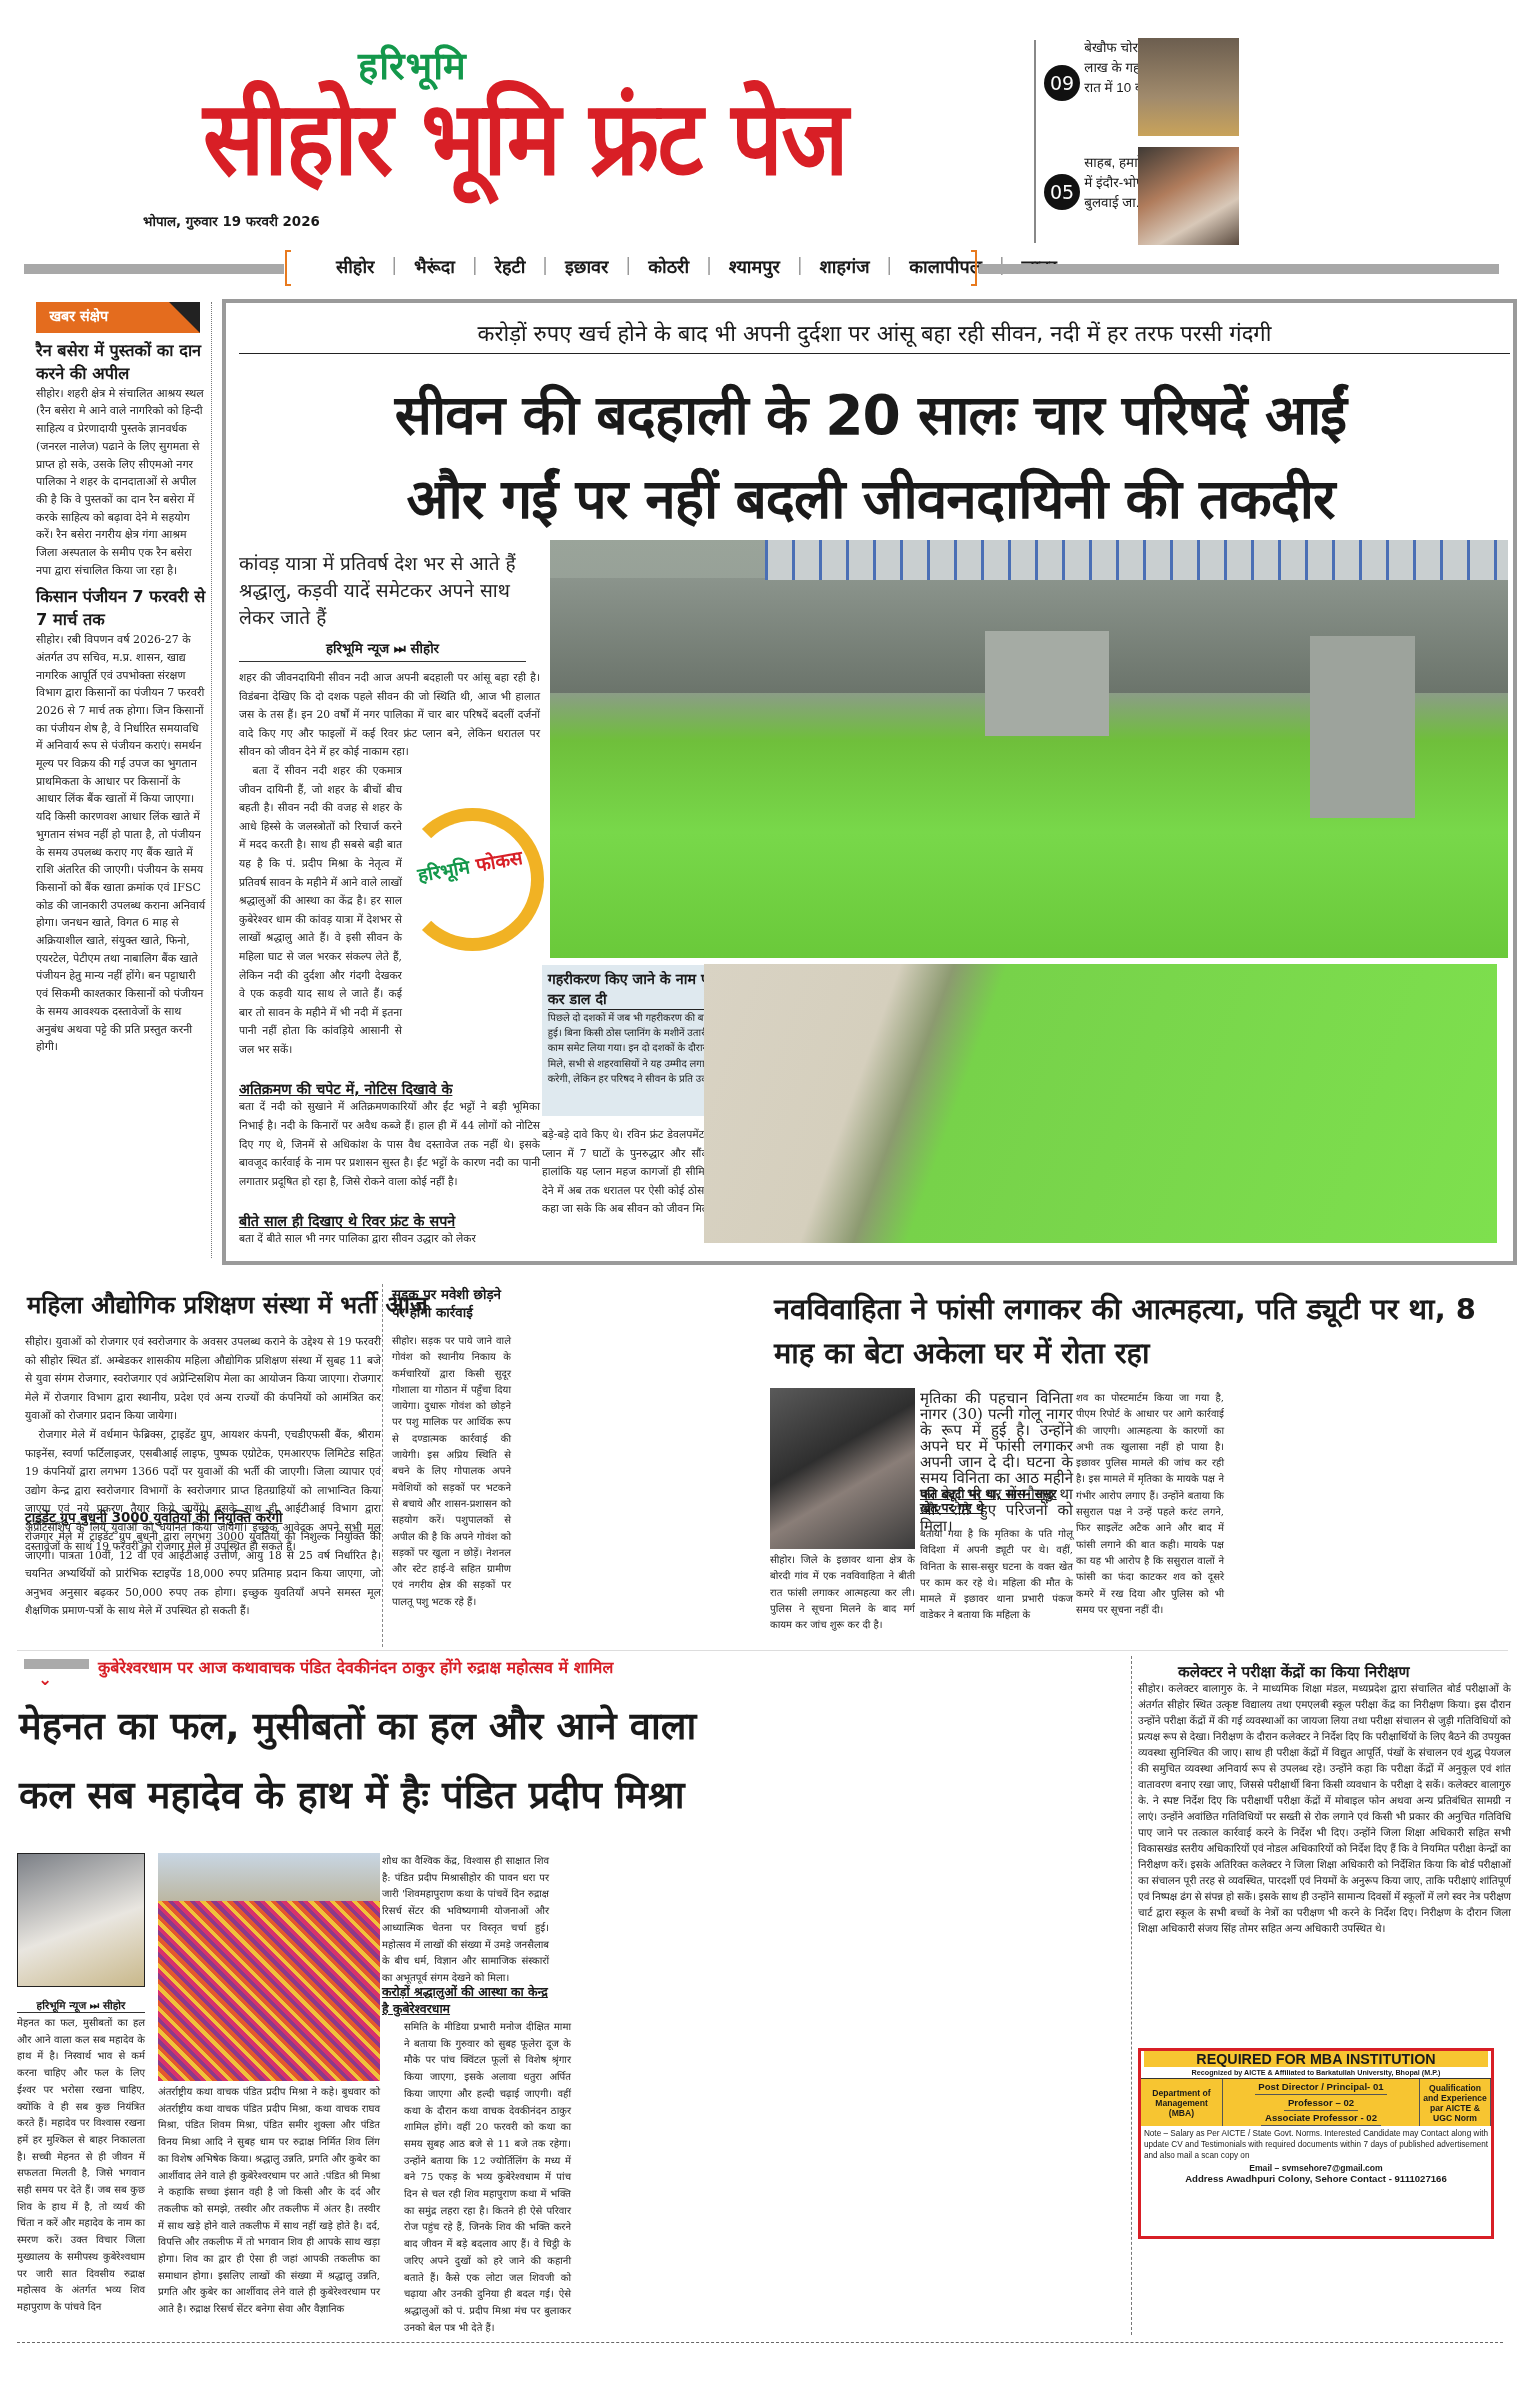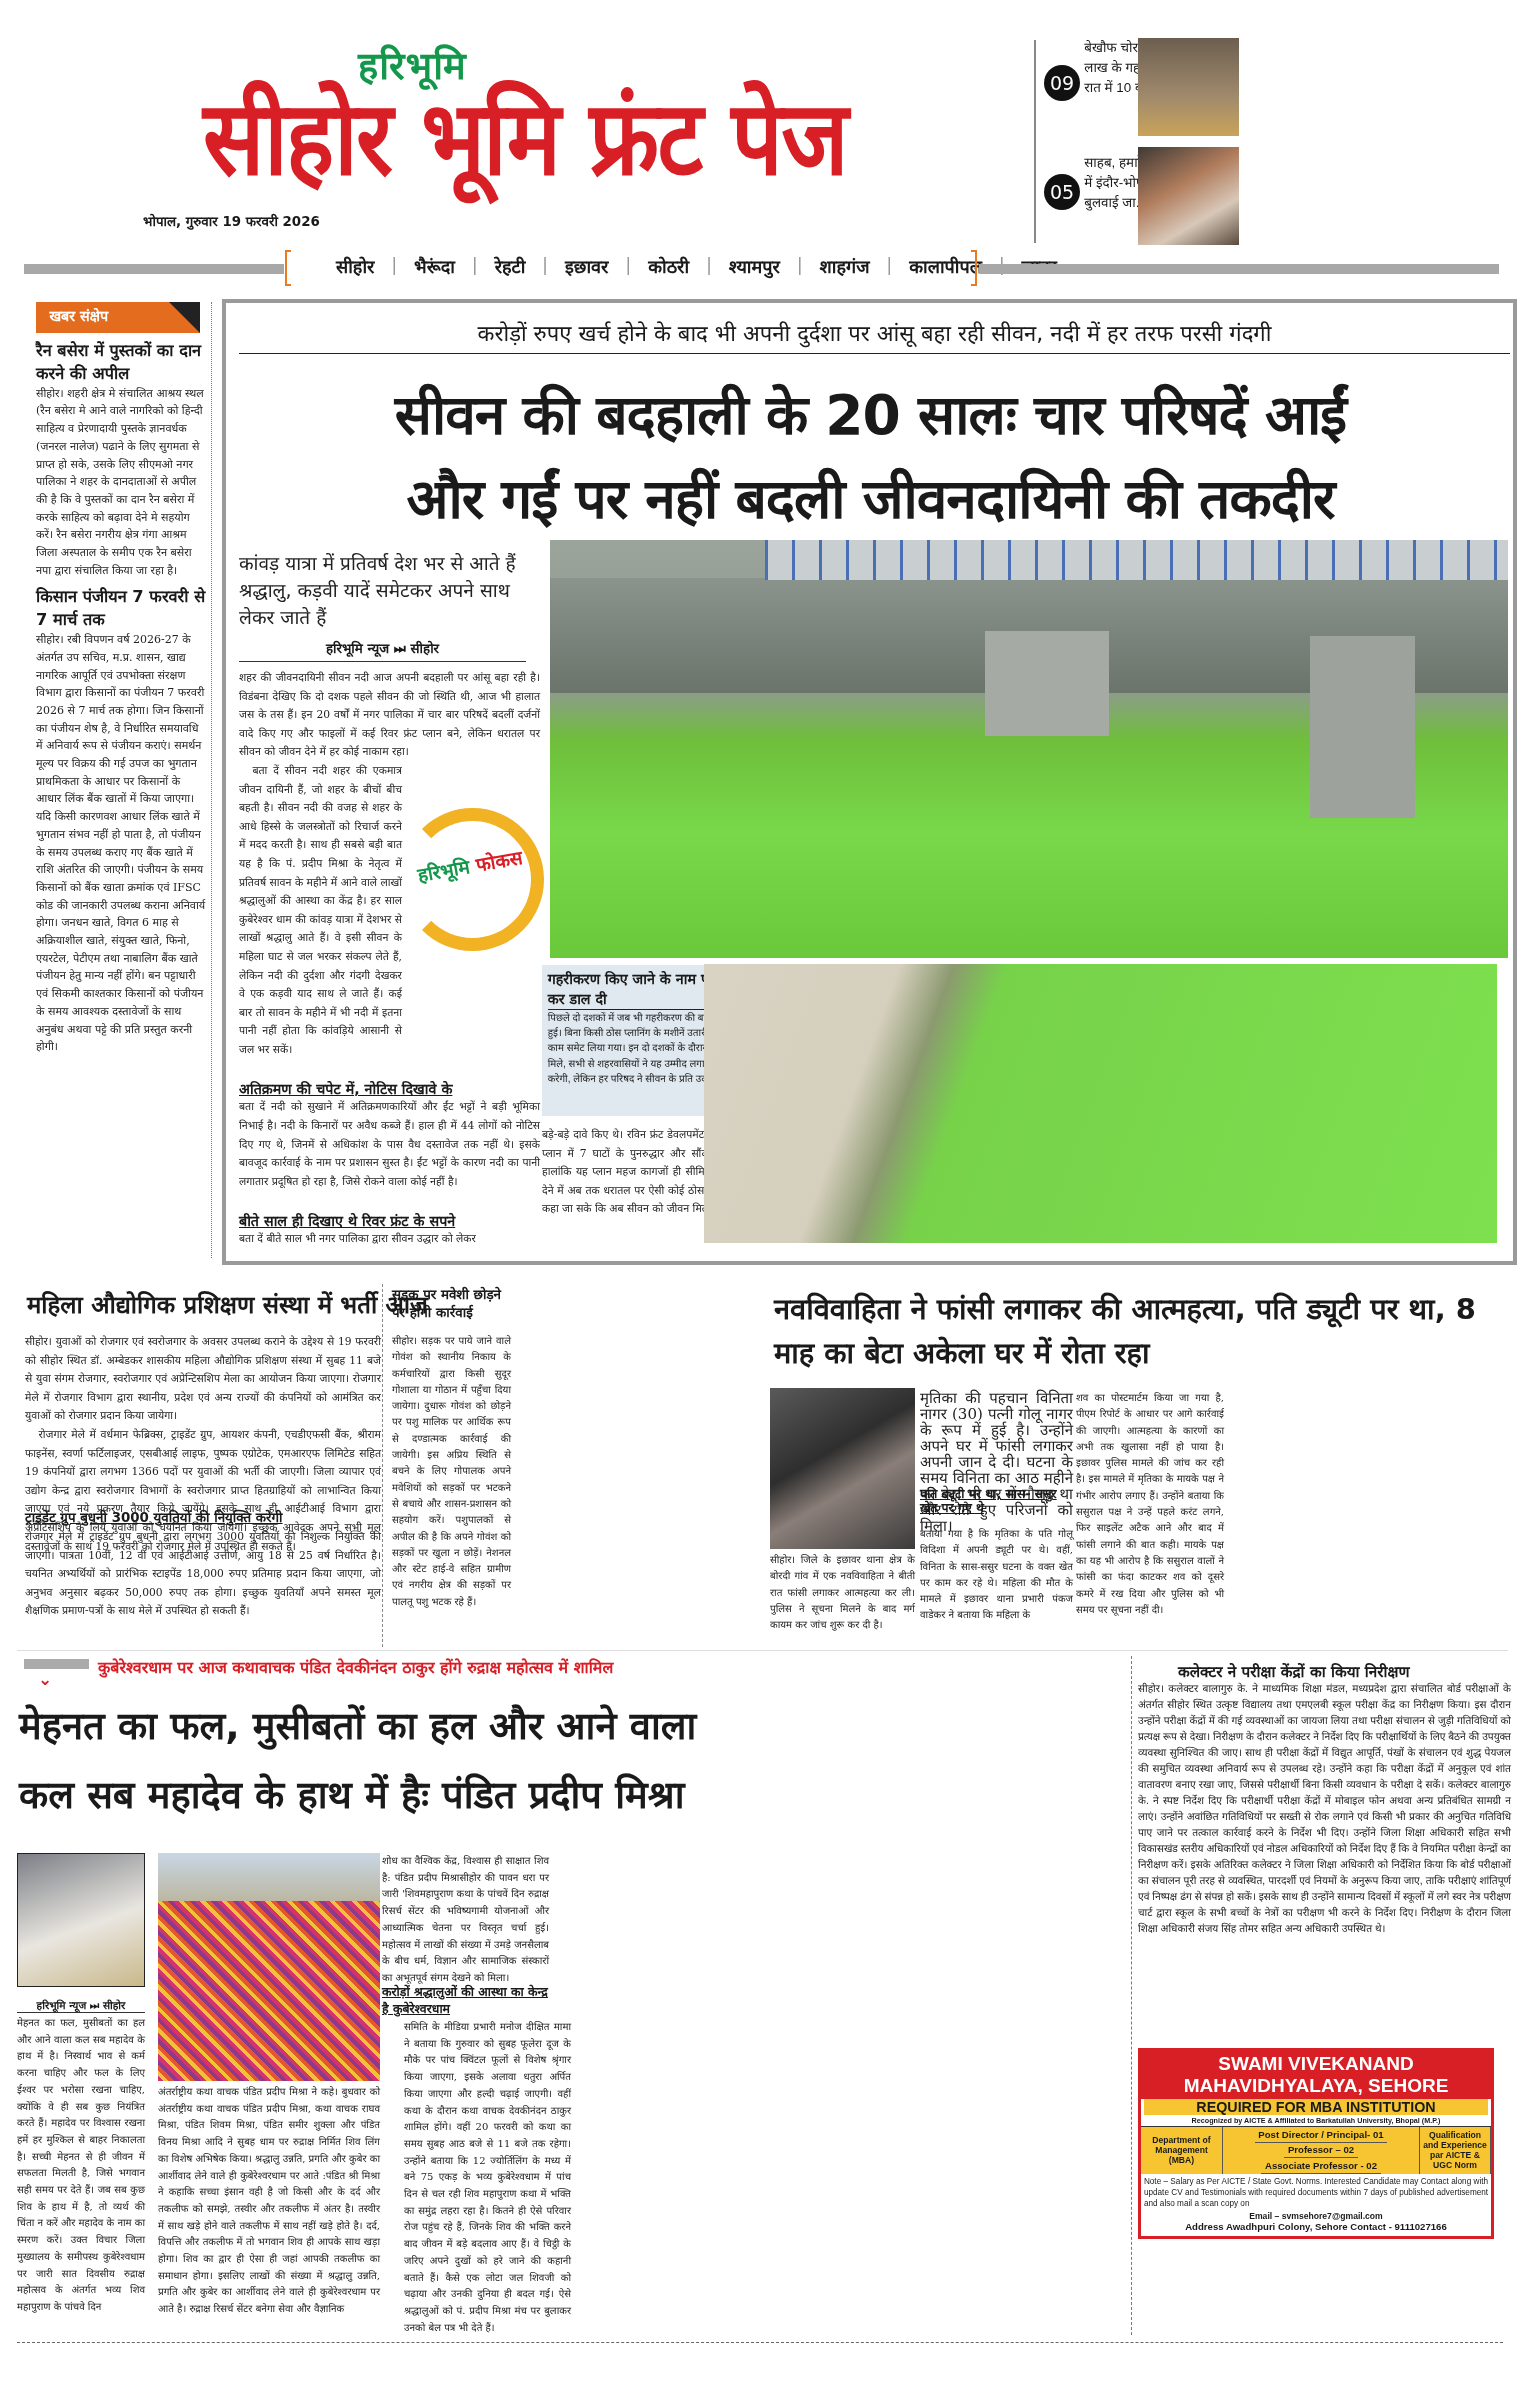--- a/index.html
+++ b/index.html
@@ -245,24 +245,20 @@
   </div>
 
 <div class="abs" id="vrule-b"></div>
 
 <div class="abs" id="collector">
   <h3>कलेक्टर ने परीक्षा केंद्रों का किया निरीक्षण</h3>
   <p>सीहोर। कलेक्टर बालागुरु के. ने माध्यमिक शिक्षा मंडल, मध्यप्रदेश द्वारा संचालित बोर्ड परीक्षाओं के अंतर्गत सीहोर स्थित उत्कृष्ट विद्यालय तथा एमएलबी स्कूल परीक्षा केंद्र का निरीक्षण किया। इस दौरान उन्होंने परीक्षा केंद्रों में की गई व्यवस्थाओं का जायजा लिया तथा परीक्षा संचालन से जुड़ी गतिविधियों को प्रत्यक्ष रूप से देखा। निरीक्षण के दौरान कलेक्टर ने निर्देश दिए कि परीक्षार्थियों के लिए बैठने की उपयुक्त व्यवस्था सुनिश्चित की जाए। साथ ही परीक्षा केंद्रों में विद्युत आपूर्ति, पंखों के संचालन एवं शुद्ध पेयजल की समुचित व्यवस्था अनिवार्य रूप से उपलब्ध रहे। उन्होंने कहा कि परीक्षा केंद्रों में अनुकूल एवं शांत वातावरण बनाए रखा जाए, जिससे परीक्षार्थी बिना किसी व्यवधान के परीक्षा दे सकें। कलेक्टर बालागुरु के. ने स्पष्ट निर्देश दिए कि परीक्षार्थी परीक्षा केंद्रों में मोबाइल फोन अथवा अन्य प्रतिबंधित सामग्री न लाएं। उन्होंने अवांछित गतिविधियों पर सख्ती से रोक लगाने एवं किसी भी प्रकार की अनुचित गतिविधि पाए जाने पर तत्काल कार्रवाई करने के निर्देश भी दिए। उन्होंने जिला शिक्षा अधिकारी सहित सभी विकासखंड स्तरीय अधिकारियों एवं नोडल अधिकारियों को निर्देश दिए हैं कि वे नियमित परीक्षा केन्द्रों का निरीक्षण करें। इसके अतिरिक्त कलेक्टर ने जिला शिक्षा अधिकारी को निर्देशित किया कि बोर्ड परीक्षाओं का संचालन पूरी तरह से व्यवस्थित, पारदर्शी एवं नियमों के अनुरूप किया जाए, ताकि परीक्षाएं शांतिपूर्ण एवं निष्पक्ष ढंग से संपन्न हो सकें। इसके साथ ही उन्होंने सामान्य दिवसों में स्कूलों में लगे स्वर नेत्र परीक्षण चार्ट द्वारा स्कूल के सभी बच्चों के नेत्रों का परीक्षण भी करने के निर्देश दिए। निरीक्षण के दौरान जिला शिक्षा अधिकारी संजय सिंह तोमर सहित अन्य अधिकारी उपस्थित थे।</p>
 </div>
 
 <div class="abs" id="ad">
-  <div id="ad-top">
-    <div>SWAMI VIVEKANAND</div>
-    <div>MAHAVIDHYALAYA, SEHORE</div>
-  </div>
   <div id="ad-req">REQUIRED FOR MBA INSTITUTION</div>
   <div id="ad-rec">Recognized by AICTE &amp; Affiliated to Barkatullah University, Bhopal (M.P.)</div>
   <div id="ad-table">
     <div>Department of Management (MBA)</div>
     <div id="ad-posts">
       <div>Post Director / Principal- 01</div>
       <div>Professor – 02</div>
       <div>Associate Professor - 02</div>
     </div>
     <div>Qualification and Experience par AICTE &amp; UGC Norm</div>

